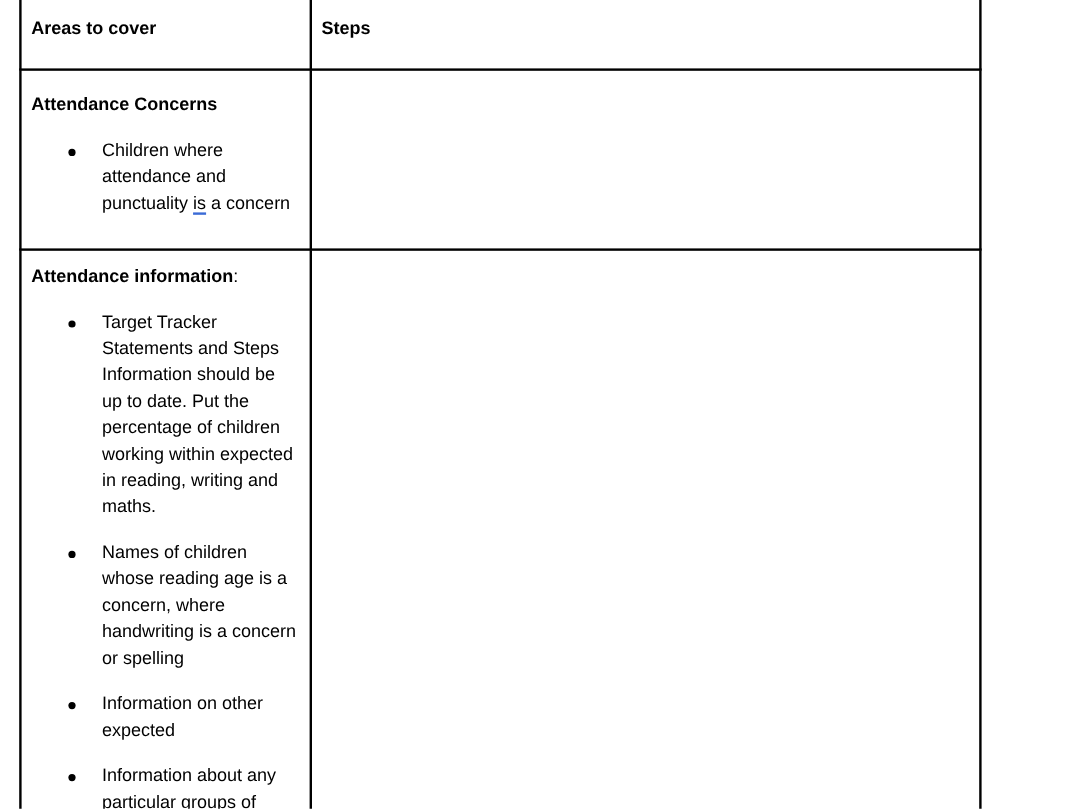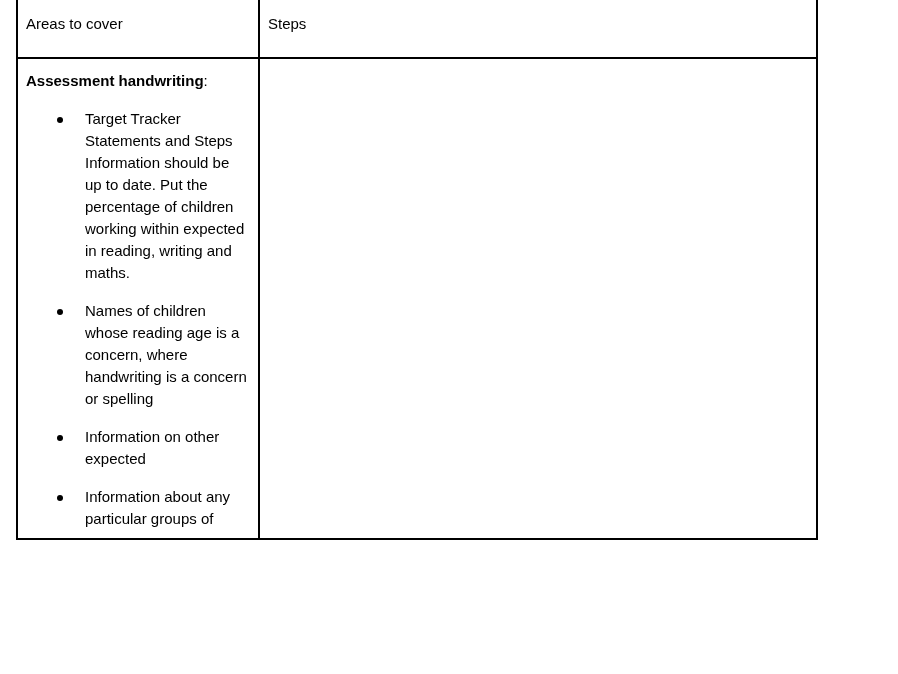--- a/index.html
+++ b/index.html
@@ -3,21 +3,21 @@
 <meta charset="utf-8">
 <style>
   html, body { margin:0; padding:0; background:#ffffff; }
   body { width:898px; height:674px; overflow:hidden; position:relative;
          font-family:"Liberation Sans", sans-serif; color:#000; }
   .doc-table { position:absolute; left:16px; top:-2px; border-collapse:collapse; table-layout:fixed; width:800px; }
   .doc-table td { border:2px solid #000; vertical-align:top; padding:0; font-size:15px; line-height:22px; }
   .col-a { width:240px; }
   .col-b { width:556px; }
   .cell { padding:13px 8px 8px 8px; }
-  .hdr-row td { height:57px; }
+  .hdr-row td { height:57px;font-weight:bold; }
   .row-att td { height:148px; }
   .bold { font-weight:bold; }
   ul.bl { list-style:none; margin:0; padding:0; }
   ul.bl li { position:relative; padding-left:59px; margin-top:16px; }
   ul.bl li .dot { position:absolute; left:31px; top:9px; width:6px; height:6px; border-radius:50%; background:#000; }
   .sec-title { margin-top:5px; }
   .att-list li { margin-top:21px; }
   .ass-list li:first-child { }
   .squiggle { text-decoration:underline; text-decoration-color:#3b6bd6; text-decoration-thickness:2px; text-underline-offset:3px; }
 </style>
@@ -28,25 +28,41 @@
   <tbody>
       <tr class="hdr-row">
     <td class="col-a">
       <div class="cell">Areas to cover</div>
     </td>
     <td class="col-b">
       <div class="cell">Steps</div>
     </td>
   </tr>
 
+  <tr class="row-att">
+    <td>
+      <div class="cell">
+        <div class="bold sec-title">Attendance Concerns</div>
+        <ul class="bl att-list">
+          <li>
+            <span class="dot"></span>
+            <span>Children where attendance and punctuality </span><span class="squiggle">is</span><span> a concern</span>
+          </li>
+        </ul>
+      </div>
+    </td>
+    <td>
+          <div class="cell"></div>
+        </td>
+  </tr>
 
   <tr class="row-ass">
     <td>
       <div class="cell" style="padding-top:6px;">
-        <div class="sec-title"><span class="bold">Assessment handwriting</span><span>:</span></div>
+        <div class="sec-title"><span class="bold">Attendance information</span><span>:</span></div>
         <ul class="bl ass-list">
           <li><span class="dot"></span><span>Target Tracker Statements and Steps Information should be up to date. Put the percentage of children working within expected in reading, writing and maths.</span></li>
           <li><span class="dot"></span><span>Names of children whose reading age is a concern, where handwriting is a concern or spelling</span></li>
           <li><span class="dot"></span><span>Information on other expected</span></li>
           <li><span class="dot"></span><span>Information about any particular groups of</span></li>
         </ul>
       </div>
     </td>
     <td>
           <div class="cell"></div>

